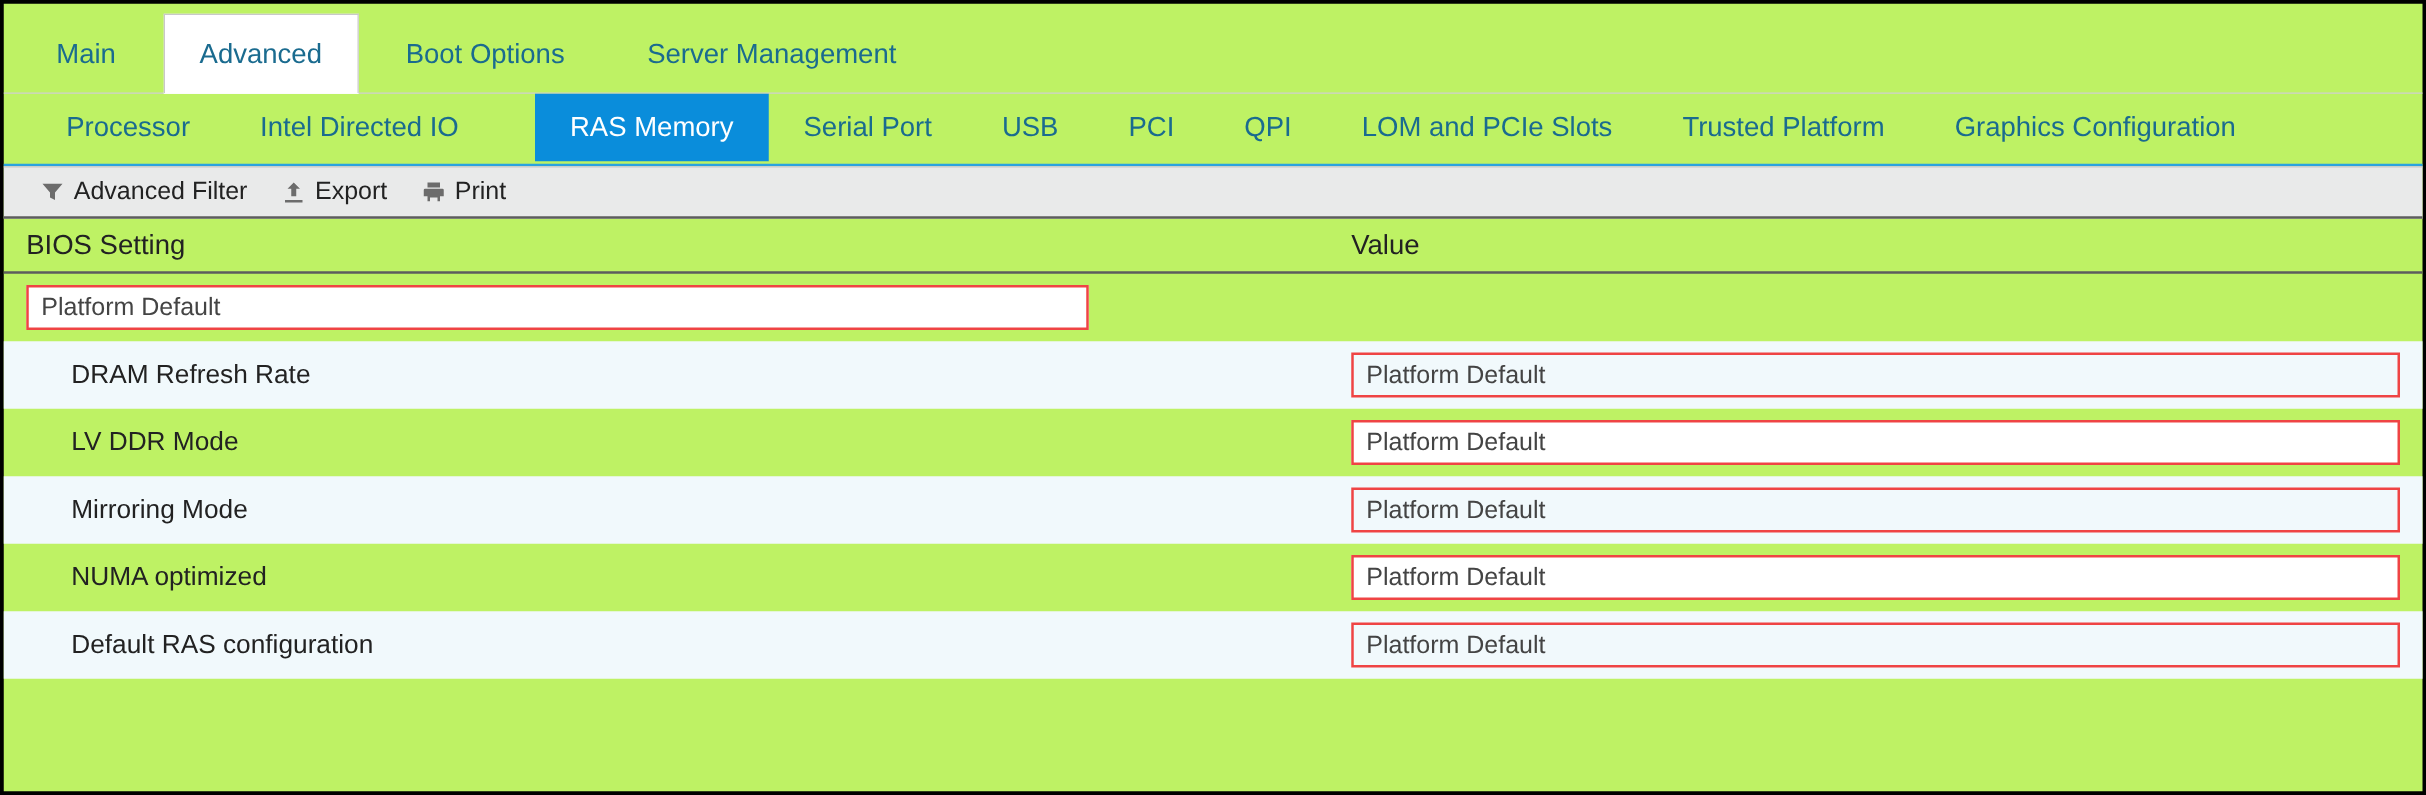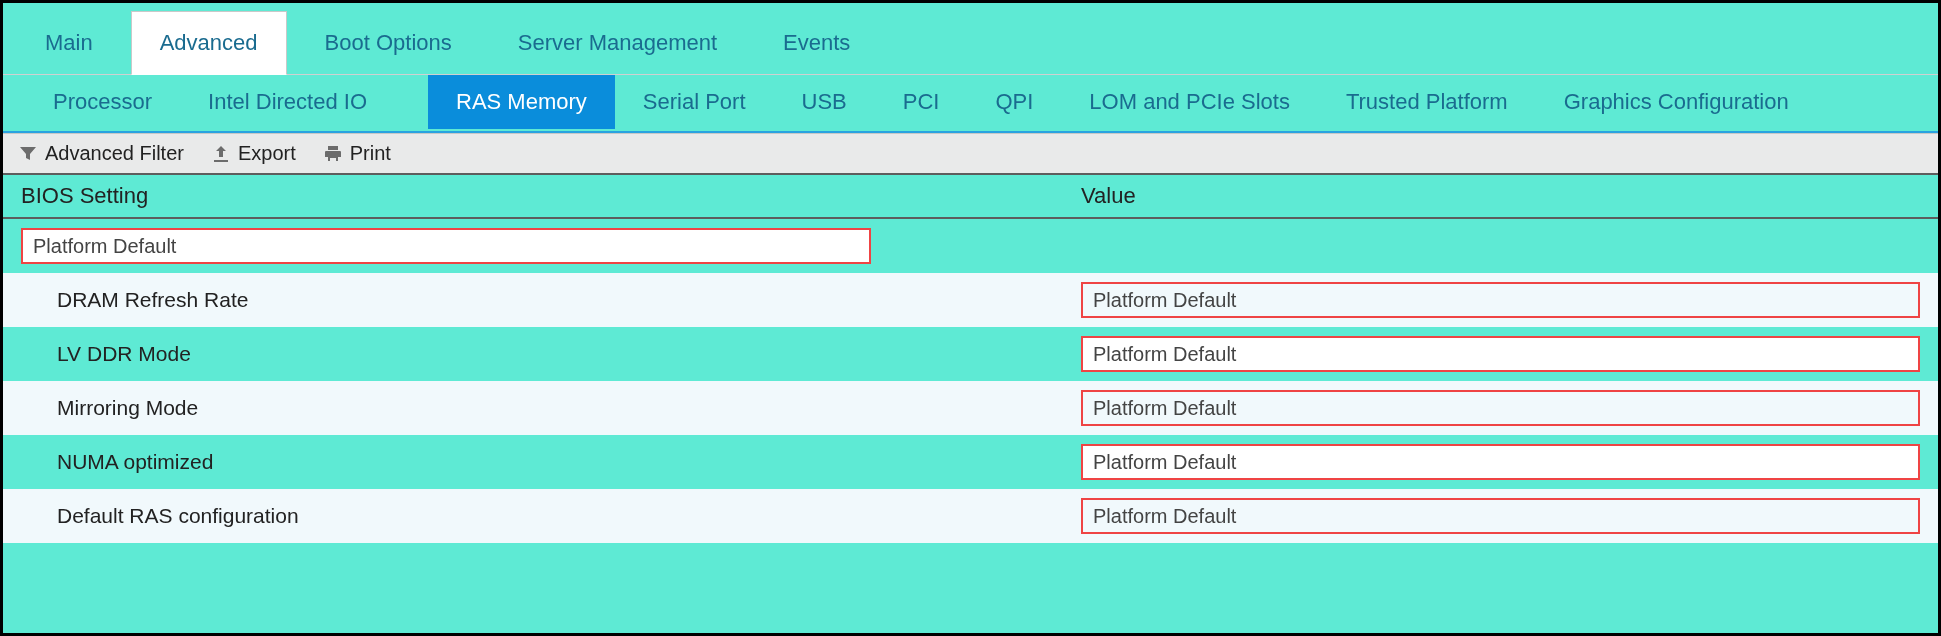--- a/index.html
+++ b/index.html
@@ -1,39 +1,39 @@
 <!DOCTYPE html>
 <html><head>
 <meta charset="utf-8">
 <style>
   * { box-sizing: border-box; }
   html, body { margin:0; padding:0; font-family: Arial, Helvetica, sans-serif; }
   .frame {
-    width:1941px; height:636px; border:3px solid #000; background:#5eead4; position:relative;
+    width:1941px; height:636px; border:3px solid #000; background:#bef264; position:relative;
   }
   .primary-tabs {
     display:flex; align-items:flex-end; border-bottom:1px solid #d0d0d0; padding:0 14px; height:72px;
   }
   .ptab {
     font-size:22px; color:#1a6b8f; padding:18px 28px 18px; margin-right:10px; cursor:pointer;
   }
   .ptab.active {
     border:1px solid #c9c9c9; border-bottom:1px solid #fff; background:#fff; margin-bottom:-1px;
   }
   .secondary-tabs {
     display:flex; align-items:flex-start; height:58px; border-bottom:2px solid #2aa3e0; padding-left:22px;
   }
   .stab {
     font-size:22px; color:#1a6b8f; padding:14px 28px; cursor:pointer; display:flex; align-items:center;
   }
   .stab.active {
     background:#0a8ddb; color:#fff;margin-left:33px;
   }
   .toolbar {
-    background:#e9eaea; height:42px; display:flex; align-items:center; padding-left:16px;
+    background:#e9eaea; height:42px; display:flex; align-items:center; padding-left:30px;
     border-top:1px solid #c8c8c8; border-bottom:2px solid #5d5d5d;
   }
   .tool {
     display:flex; align-items:center; font-size:20px; color:#222; margin-right:28px; cursor:pointer;
   }
   .tool svg { margin-right:8px; fill:#6c6c6c; }
   .table-header {
     display:flex; height:44px; align-items:center; border-bottom:2px solid #5d5d5d; padding:0 18px;
   }
   .col-setting { flex:0 0 1060px; font-size:22px; color:#222; }
@@ -54,21 +54,20 @@
 </head>
 <body>
 
 <div class="frame">
 
   <div class="primary-tabs">
     <div class="ptab"><span>Main</span></div>
     <div class="ptab active"><span>Advanced</span></div>
     <div class="ptab"><span>Boot Options</span></div>
     <div class="ptab"><span>Server Management</span></div>
-    <div class="ptab"><span>Events</span></div>
   </div>
 
   <div class="secondary-tabs">
     <div class="stab">
         <span>Processor</span>
       </div>
     <div class="stab">
         <span>Intel Directed IO</span>
       </div>
     <div class="stab active">

